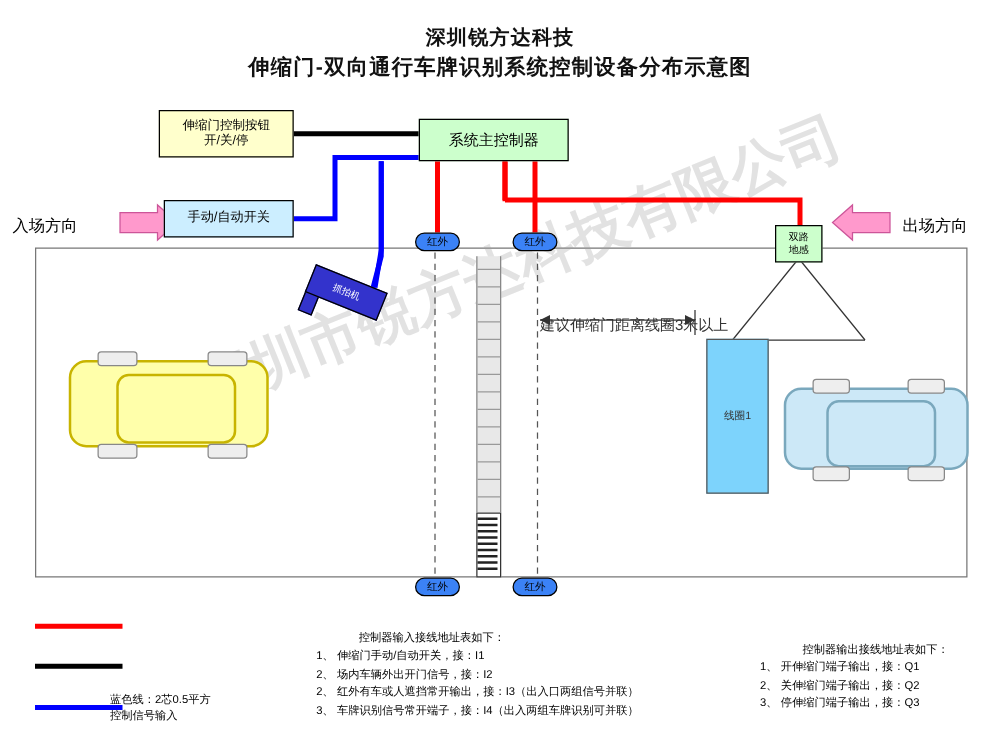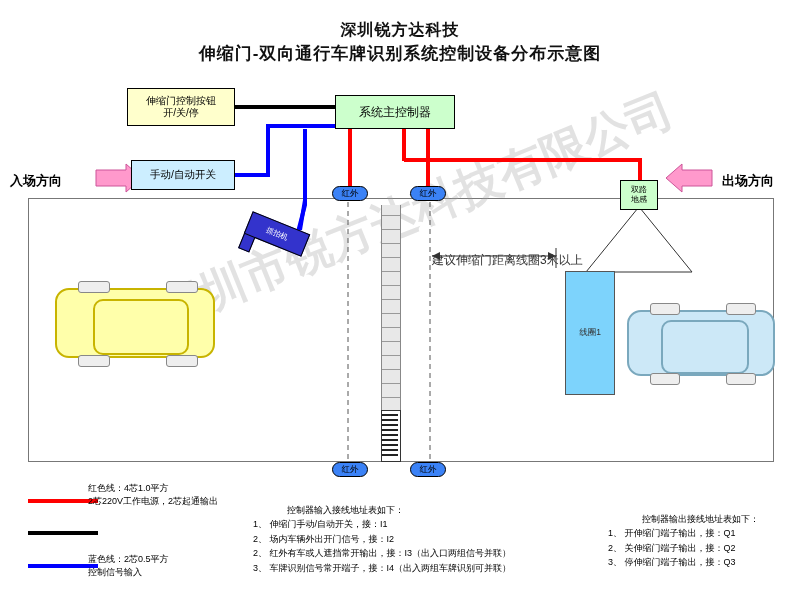--- a/index.html
+++ b/index.html
@@ -130,21 +130,21 @@
     background: #ccffcc;
     border: 1px solid #000;
     display: flex; flex-direction: column;
     align-items: center; justify-content: center;
     font-size: 8px; line-height: 1.2;
   }
 
   
   .dir-label {
     position: absolute;
-    font-size: 13px; font-weight: bold; color: #000;
+    font-size: 13px; font-weight: normal; color: #000;
   }
   #label-in { left: 10px; top: 172px; }
   #label-out { left: 722px; top: 172px; }
 
   
   #road {
     position: absolute;
     left: 28px; top: 198px;
     width: 744px; height: 262px;
     border: 1px solid #777;
@@ -359,24 +359,20 @@
   </div>
   <div class="wheel" style="left:650px; top:303px; width:28px; height:10px; border-radius:3px;"></div>
   <div class="wheel" style="left:726px; top:303px; width:28px; height:10px; border-radius:3px;"></div>
   <div class="wheel" style="left:650px; top:373px; width:28px; height:10px; border-radius:3px;"></div>
   <div class="wheel" style="left:726px; top:373px; width:28px; height:10px; border-radius:3px;"></div>
 
   <div class="dir-label" id="label-in">入场方向</div>
   <div class="dir-label" id="label-out">出场方向</div>
 
   <div class="legend-line" style="left:28px; top:499px; width:70px; background:#ff0000;"></div>
-  <div class="legend-text" style="left:88px; top:482px;">
-    <span>红色线：4芯1.0平方</span><br>
-    <span>2芯220V工作电源，2芯起通输出</span>
-  </div>
 
   <div class="legend-line" style="left:28px; top:531px; width:70px; background:#000000;"></div>
 
   <div class="legend-line" style="left:28px; top:564px; width:70px; background:#0000ff;"></div>
   <div class="legend-text" style="left:88px; top:553px;">
     <span>蓝色线：2芯0.5平方</span><br>
     <span>控制信号输入</span>
   </div>
 
   <div class="col-text" style="left:253px; top:503px;">

